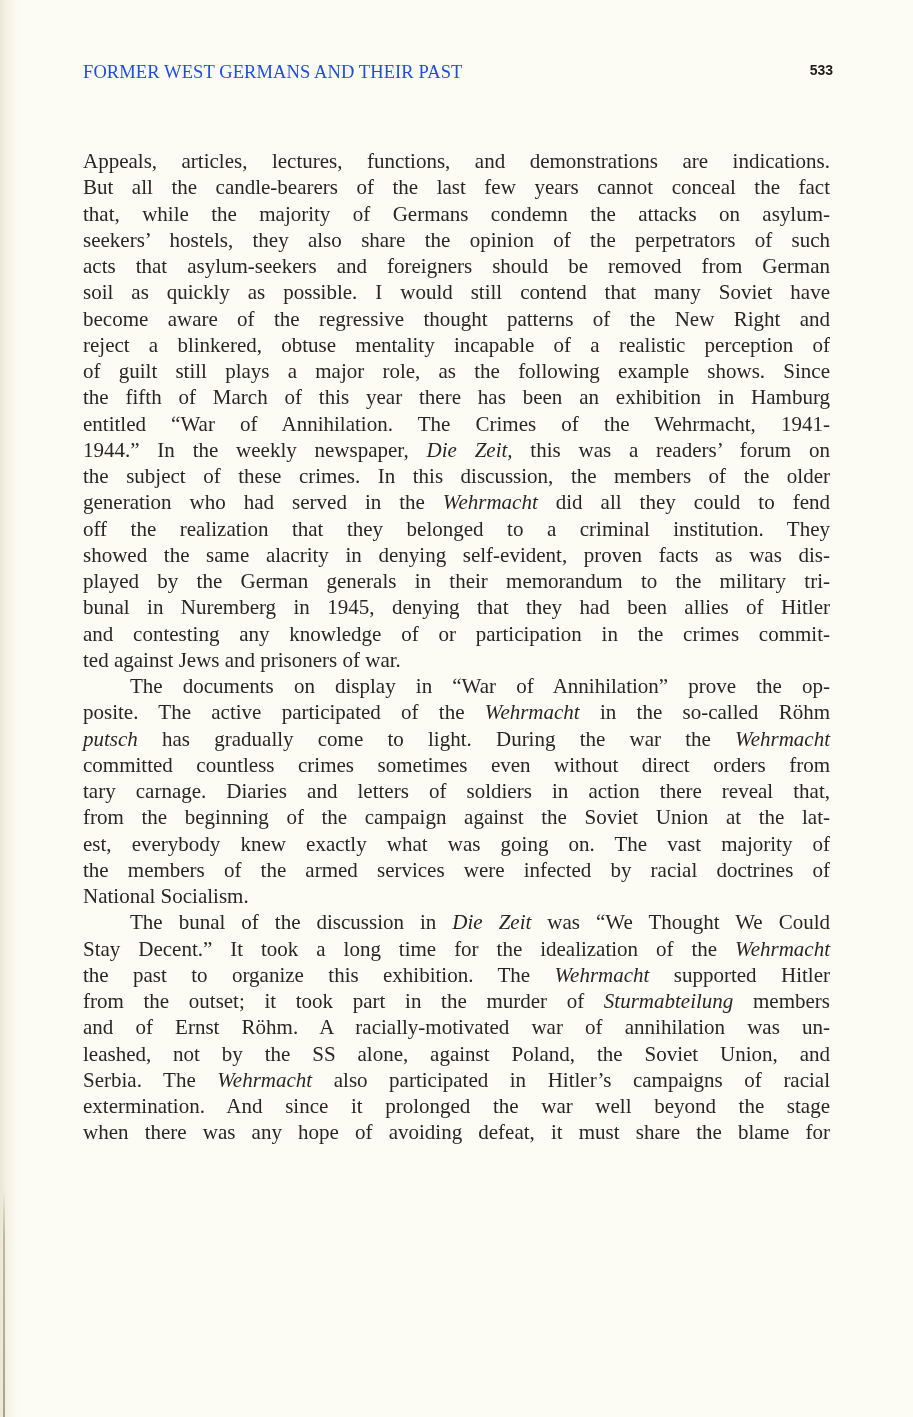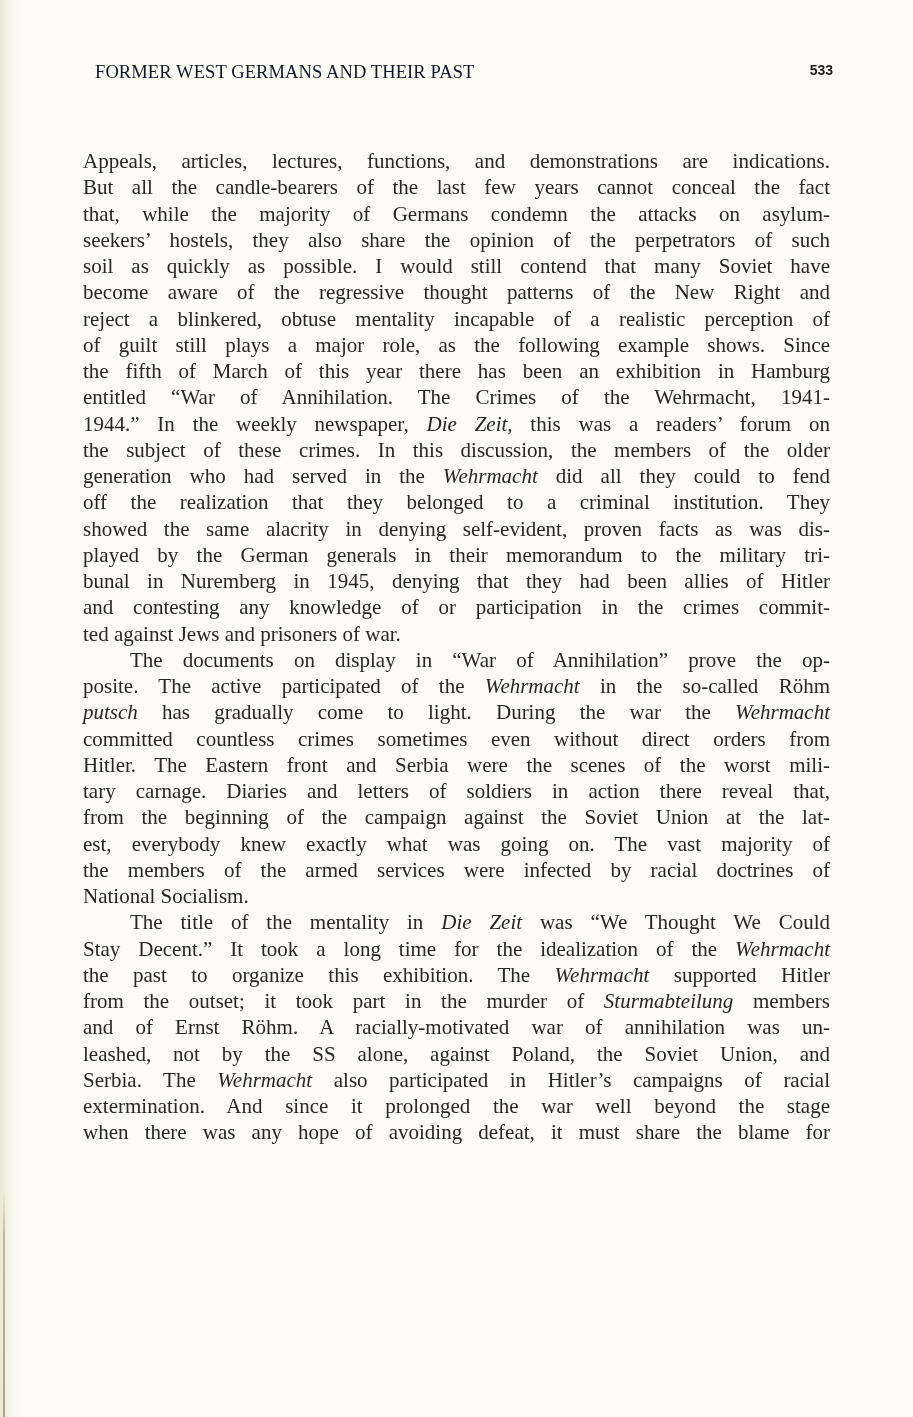--- a/index.html
+++ b/index.html
@@ -33,25 +33,25 @@
     }
     .running-head {
       position: absolute;
       top: 62px;
       left: 83px;
       width: 750px;
       height: 28px;
     }
     .running-title {
       position: absolute;
-      left: 12px;
+      left: 0;
       top: 0;
       font-size: 18.5px;
       letter-spacing: 0.1px;
-      color: #0f172a;
+      color: #1d4ed8;
       white-space: nowrap;
     }
     .folio {
       position: absolute;
       right: 0;
       top: 0;
       font-family: "Liberation Sans", "DejaVu Sans", sans-serif;
       font-weight: bold;
       font-size: 14px;
       color: #1e1b18;
@@ -90,46 +90,46 @@
 <header class="running-head">
   <span class="running-title">FORMER WEST GERMANS AND THEIR PAST</span>
   <span class="folio">533</span>
 </header>
 
 <main class="body-text" id="body-text">
     <div class="line"><span>Appeals, articles, lectures, functions, and demonstrations are indications.</span></div>
     <div class="line"><span>But all the candle-bearers of the last few years cannot conceal the fact</span></div>
     <div class="line"><span>that, while the majority of Germans condemn the attacks on asylum-</span></div>
     <div class="line"><span>seekers’ hostels, they also share the opinion of the perpetrators of such</span></div>
+    <div class="line"><span>acts that asylum-seekers and foreigners should be removed from German</span></div>
     <div class="line"><span>soil as quickly as possible. I would still contend that many Soviet have</span></div>
     <div class="line"><span>become aware of the regressive thought patterns of the New Right and</span></div>
     <div class="line"><span>reject a blinkered, obtuse mentality incapable of a realistic perception of</span></div>
     <div class="line"><span>of guilt still plays a major role, as the following example shows. Since</span></div>
     <div class="line"><span>the fifth of March of this year there has been an exhibition in Hamburg</span></div>
     <div class="line"><span>entitled “War of Annihilation. The Crimes of the Wehrmacht, 1941-</span></div>
     <div class="line"><span>1944.” In the weekly newspaper, </span><span class="it">Die Zeit,</span><span> this was a readers’ forum on</span></div>
     <div class="line"><span>the subject of these crimes. In this discussion, the members of the older</span></div>
     <div class="line"><span>generation who had served in the </span><span class="it">Wehrmacht</span><span> did all they could to fend</span></div>
     <div class="line"><span>off the realization that they belonged to a criminal institution. They</span></div>
     <div class="line"><span>showed the same alacrity in denying self-evident, proven facts as was dis-</span></div>
     <div class="line"><span>played by the German generals in their memorandum to the military tri-</span></div>
     <div class="line"><span>bunal in Nuremberg in 1945, denying that they had been allies of Hitler</span></div>
     <div class="line"><span>and contesting any knowledge of or participation in the crimes commit-</span></div>
     <div class="line last"><span>ted against Jews and prisoners of war.</span></div>
     <div class="line indent"><span>The documents on display in “War of Annihilation” prove the op-</span></div>
     <div class="line"><span>posite. The active participated of the </span><span class="it">Wehrmacht</span><span> in the so-called Röhm</span></div>
     <div class="line"><span class="it">putsch</span><span> has gradually come to light. During the war the </span><span class="it">Wehrmacht</span></div>
     <div class="line"><span>committed countless crimes sometimes even without direct orders from</span></div>
-    <div class="line"><span>Hitler. The Eastern front and Serbia were the scenes of the worst mili-</span></div>
     <div class="line"><span>tary carnage. Diaries and letters of soldiers in action there reveal that,</span></div>
     <div class="line"><span>from the beginning of the campaign against the Soviet Union at the lat-</span></div>
     <div class="line"><span>est, everybody knew exactly what was going on. The vast majority of</span></div>
     <div class="line"><span>the members of the armed services were infected by racial doctrines of</span></div>
     <div class="line last"><span>National Socialism.</span></div>
-    <div class="line indent"><span>The title of the mentality in </span><span class="it">Die Zeit</span><span> was “We Thought We Could</span></div>
+    <div class="line indent"><span>The bunal of the discussion in </span><span class="it">Die Zeit</span><span> was “We Thought We Could</span></div>
     <div class="line"><span>Stay Decent.” It took a long time for the idealization of the </span><span class="it">Wehrmacht</span></div>
     <div class="line"><span>the past to organize this exhibition. The </span><span class="it">Wehrmacht</span><span> supported Hitler</span></div>
     <div class="line"><span>from the outset; it took part in the murder of </span><span class="it">Sturmabteilung</span><span> members</span></div>
     <div class="line"><span>and of Ernst Röhm. A racially-motivated war of annihilation was un-</span></div>
     <div class="line"><span>leashed, not by the SS alone, against Poland, the Soviet Union, and</span></div>
     <div class="line"><span>Serbia. The </span><span class="it">Wehrmacht</span><span> also participated in Hitler’s campaigns of racial</span></div>
     <div class="line"><span>extermination. And since it prolonged the war well beyond the stage</span></div>
     <div class="line"><span>when there was any hope of avoiding defeat, it must share the blame for</span></div>
   </main>
 

